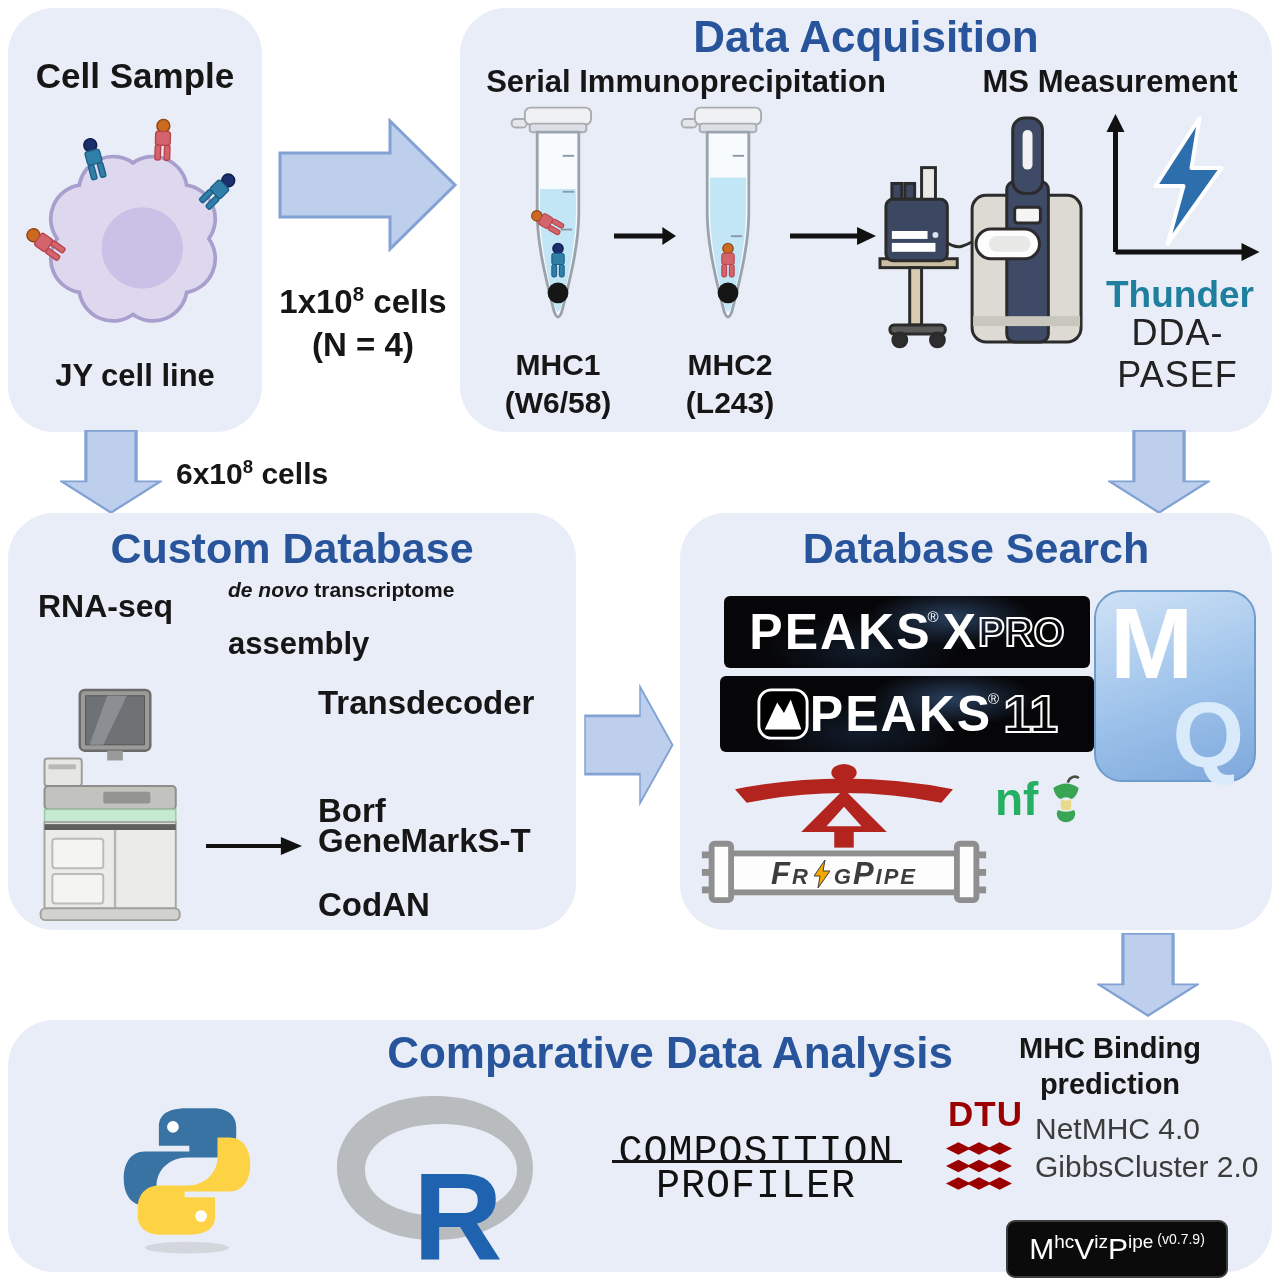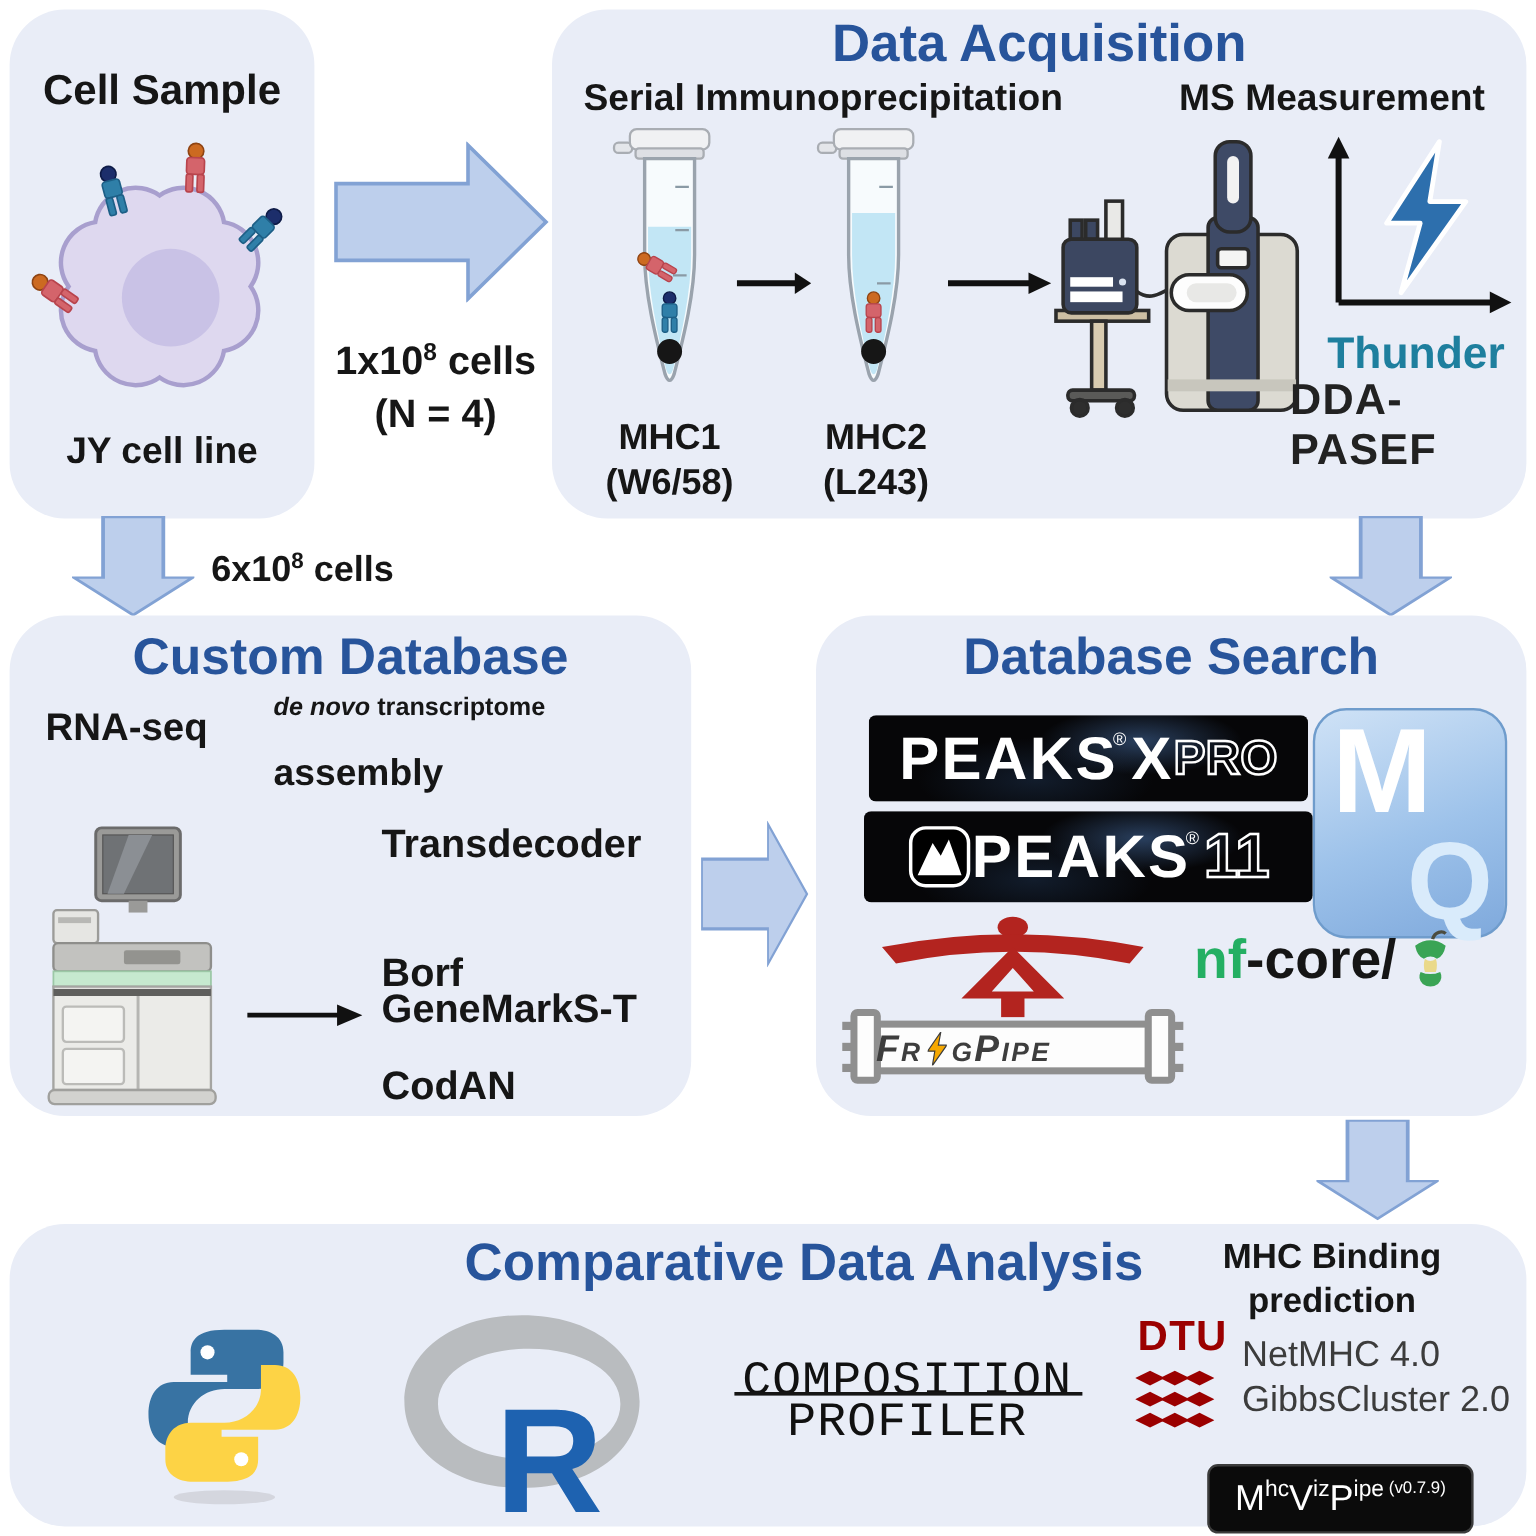--- a/index.html
+++ b/index.html
@@ -6,33 +6,33 @@
   .canvas{position:relative;width:1280px;height:1280px;background:#ffffff;overflow:hidden;
           font-family:"Liberation Sans",sans-serif;color:#161616;padding-left:47px;}
   .abs{position:absolute;}
   .panel{position:absolute;background:#e9edf7;border-radius:46px;}
   .ptitle{position:absolute;font-weight:bold;color:#27549b;text-align:center;}
   .blk{font-weight:bold;color:#161616;}
   .ctr{text-align:center;}
   .sup{font-size:0.62em;vertical-align:super;}
   .lbl2{line-height:38px;font-size:30px;font-weight:bold;text-align:center;}
   .thunder{color:#1e7f9e;font-weight:bold;font-size:37px;text-align:center;}
-  .dda{color:#222;font-weight:bold;font-size:36px;text-align:left;letter-spacing:1px;}
+  .dda{color:#222;font-weight:normal;font-size:36px;text-align:center;letter-spacing:1px;}
   .banner{position:absolute;display:flex;align-items:center;justify-content:center;gap:0;
           border-radius:6px;color:#fff;
           background:radial-gradient(120px 40px at 62% 30%,rgba(70,110,165,.55),rgba(0,0,0,0) 70%),
                      radial-gradient(140px 50px at 38% 75%,rgba(40,70,110,.35),rgba(0,0,0,0) 70%),#060608;margin-left:22px;}
   .peaksword{font-weight:bold;font-size:50px;letter-spacing:2px;}
   .reg{font-size:15px;position:relative;top:-16px;left:-4px;}
   .outline{font-weight:bold;color:transparent;-webkit-text-stroke:2px #fff;}
   .mq{position:absolute;border-radius:28px;border:2px solid #6f9ccc;
       background:linear-gradient(160deg,#cfe2f6 0%,#9dc2ea 55%,#7fa9dc 100%);}
   .mq .m{position:absolute;left:14px;top:-6px;font-size:100px;font-weight:bold;color:#fff;}
   .mq .q{position:absolute;right:10px;bottom:-8px;font-size:92px;font-weight:bold;color:#d9ebfb;}
-  .fragtext{position:absolute;display:flex;align-items:center;gap:4px;
+  .fragtext{position:absolute;display:flex;align-items:center;justify-content:center;gap:4px;
             font-variant:small-caps;font-style:italic;font-weight:bold;font-size:31px;color:#3d3d3d;letter-spacing:2px;}
   .nfline{display:flex;align-items:center;font-weight:bold;font-size:46px;}
   .nfgreen{color:#24af63;}
   .nfdark{color:#151515;}
   .mono{font-family:"Liberation Mono",monospace;font-size:40px;letter-spacing:1px;color:#111;text-align:center;}
   .gray30{font-size:30px;color:#3c3c3c;}
   .mvp{position:absolute;background:#0b0b0b;border:2px solid #3c3c3c;border-radius:9px;color:#fff;
        display:flex;align-items:center;justify-content:center;}
   .mvp .bg{font-size:30px;} .mvp .sm{font-size:19px;position:relative;top:-7px;}
   .mvp .ver{font-size:14px;position:relative;top:-10px;margin-left:4px;}
@@ -273,21 +273,20 @@
     <span>Fr</span>
     <svg width="16" height="28" viewBox="0 0 16 28">
         <polygon points="11,0 0,16 6,16 4,28 16,11 9,11" fill="#f6a800" stroke="#3d3d3d" stroke-width="1"></polygon>
       </svg>
     <span>gPipe</span>
   </div>
 
   <div class="abs" style="left:995px;top:772px;width:275px;">
     <div class="nfline">
       <span class="nfgreen">nf</span>
-        <span class="nfdark">-core/</span>
       <svg width="40" height="54" viewBox="0 0 44 56" style="margin-left:8px;">
         <path d="M24,10 C26,3 33,2 36,5" stroke="#4c4c3f" stroke-width="3" fill="none"></path>
         <path d="M8,16 Q22,6 36,16 Q34,26 28,28 Q22,24 16,28 Q10,26 8,16 Z" fill="#3aa455"></path>
         <path d="M17,28 Q15,34 17,40 L27,40 Q29,34 27,28 Q22,32 17,28 Z" fill="#ead98a"></path>
         <path d="M13,40 Q10,46 15,51 Q22,56 29,51 Q34,46 31,40 Q22,44 13,40 Z" fill="#3aa455"></path>
       </svg>
     </div>
   </div>
 
   <svg class="abs" style="left:1097px;top:933px;" width="102" height="84" viewBox="0 0 130 180" preserveAspectRatio="none">

